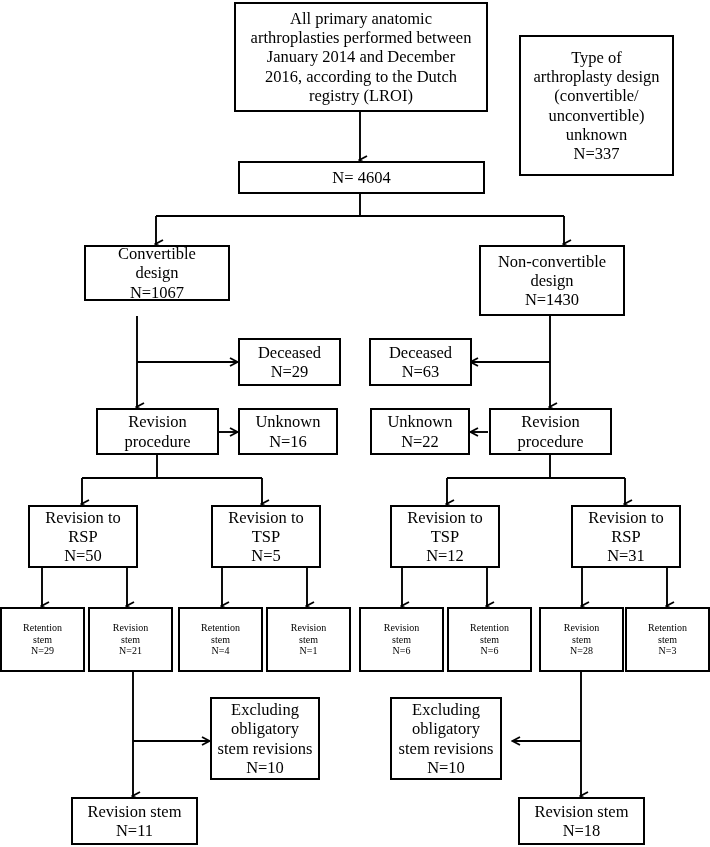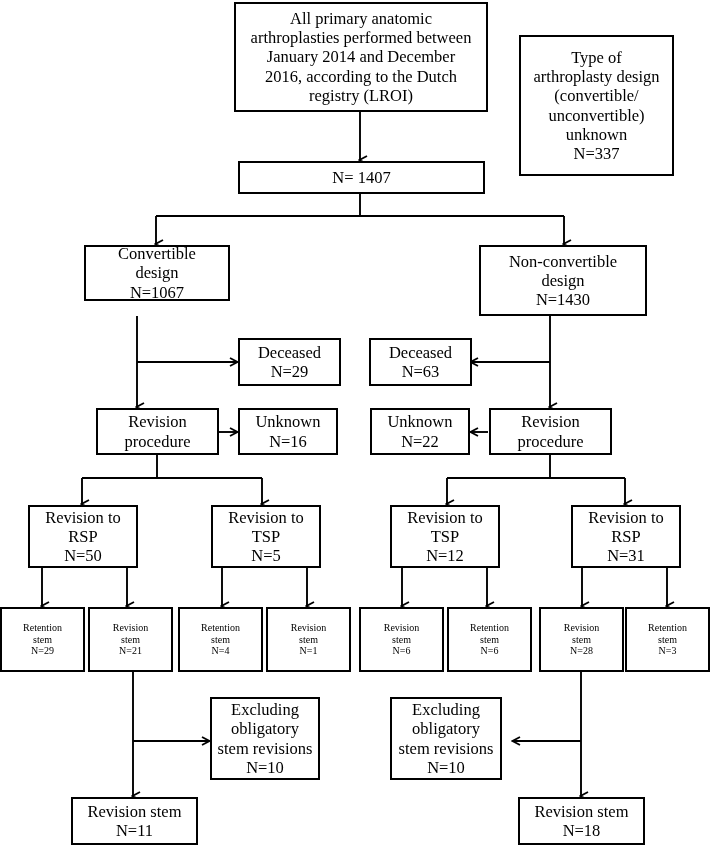--- a/index.html
+++ b/index.html
@@ -120,30 +120,30 @@
   <div class="node fs16" style="left:519px; top:35px; width:155px; height:141px;">
     <span class="txt">Type of
 arthroplasty design
 (convertible/
 unconvertible)
 unknown
 N=337</span>
   </div>
 
   <div class="node fs16" style="left:238px; top:161px; width:247px; height:33px;">
-    <span class="txt">N= 1407</span>
+    <span class="txt">N= 4604</span>
   </div>
 
   <div class="node fs16" style="left:84px; top:245px; width:146px; height:56px;">
     <span class="txt">Convertible
 design
 N=1067</span>
   </div>
 
-  <div class="node fs16" style="left:479px; top:245px; width:168px; height:71px;">
+  <div class="node fs16" style="left:479px; top:245px; width:146px; height:71px;">
     <span class="txt">Non-convertible
 design
 N=1430</span>
   </div>
 
   <div class="node fs16" style="left:238px; top:338px; width:103px; height:48px;">
     <span class="txt">Deceased
 N=29</span>
   </div>
 

